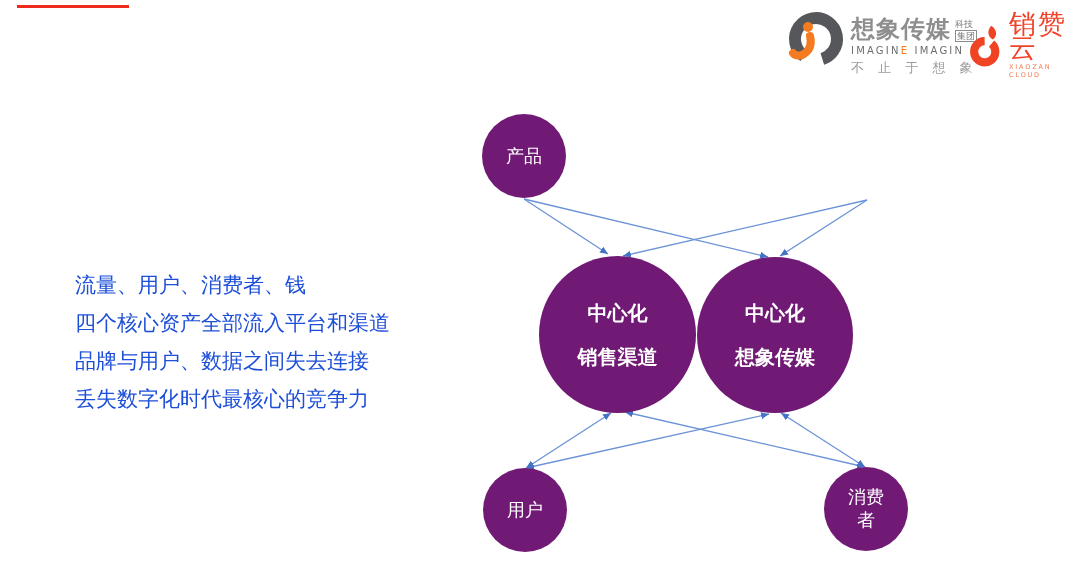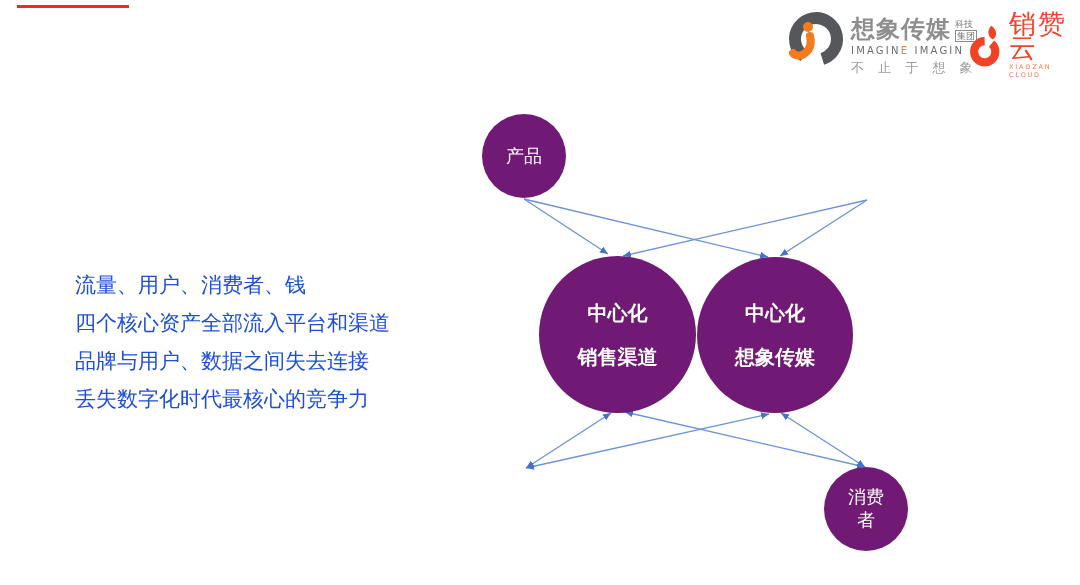--- a/index.html
+++ b/index.html
@@ -117,18 +117,21 @@
     <span>产品</span>
   </div>
   <div class="node node-large" id="node-sales">
     <span class="nl">中心化</span>
     <span class="nl">销售渠道</span>
   </div>
   <div class="node node-large" id="node-traffic">
     <span class="nl">中心化</span>
     <span class="nl">想象传媒</span>
   </div>
+  <div class="node node-small" id="node-user">
+    <span>用户</span>
+  </div>
   <div class="node node-small node-consumer" id="node-consumer">
     <span class="cl">消费</span>
     <span class="cl">者</span>
   </div>
 
 </div>
 
 </body></html>

